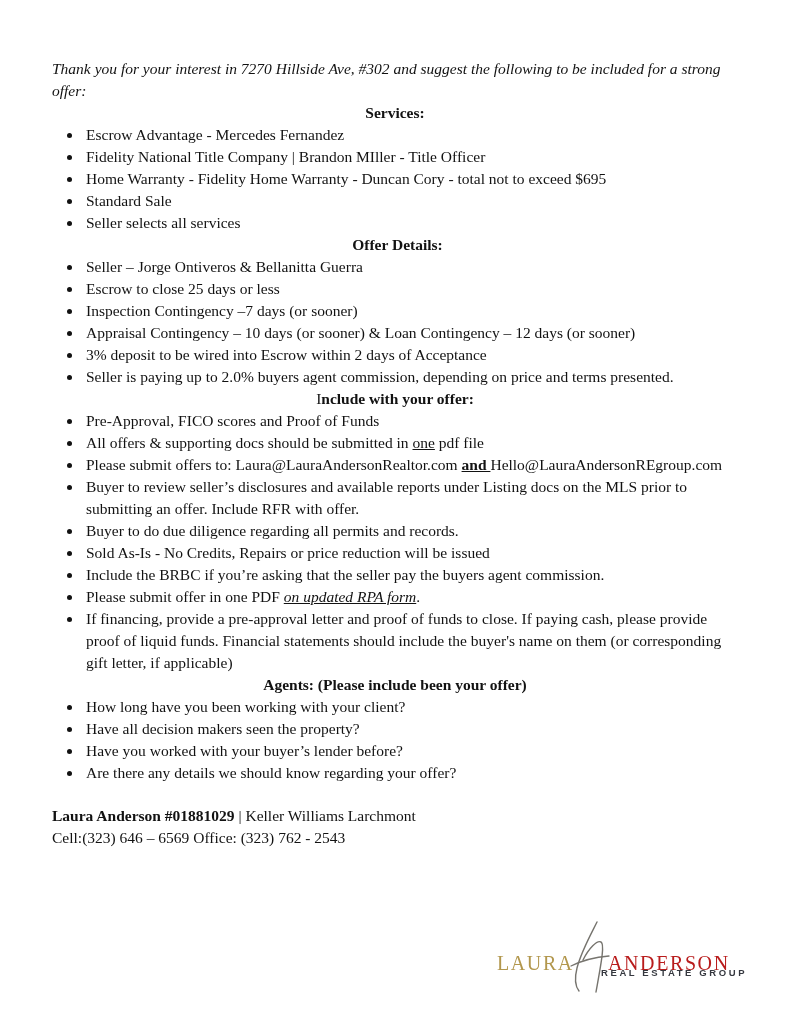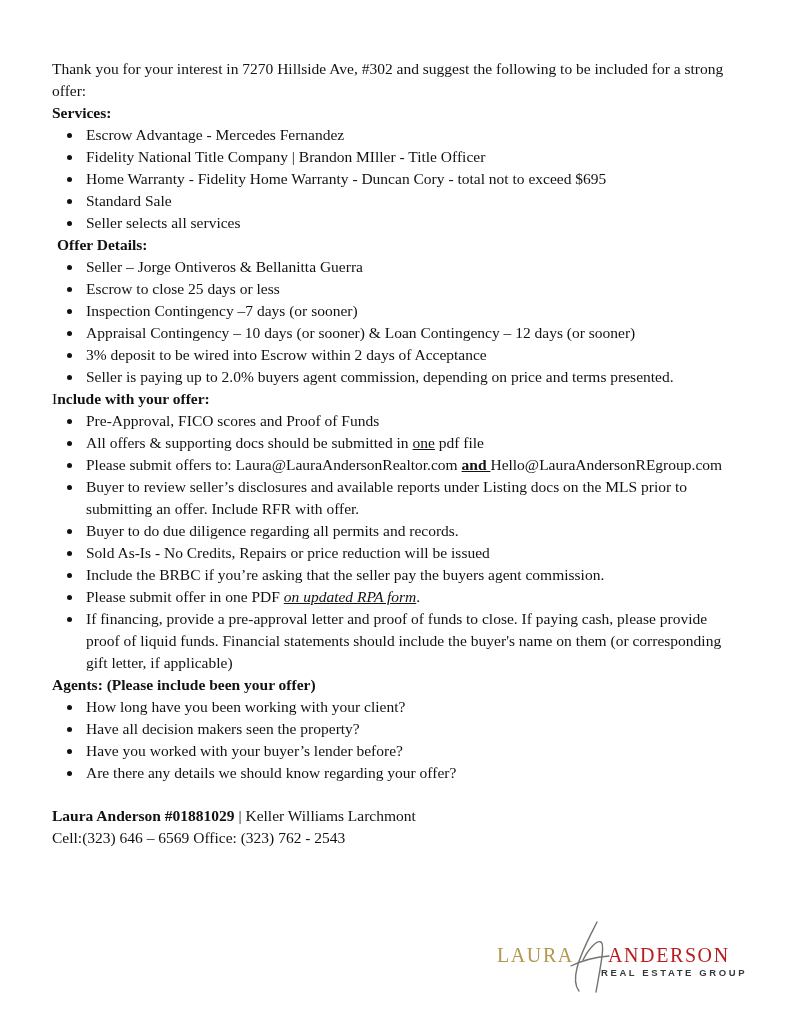--- a/index.html
+++ b/index.html
@@ -7,34 +7,34 @@
     width:791px;height:1024px;position:relative;background:#ffffff;
     font-family:"Liberation Serif",serif;color:#121212;overflow:hidden;
     margin:0 auto;
   }
   .content{position:absolute;left:52px;top:58px;width:686px;}
   .doc-title{
     font-family:"DejaVu Serif",serif;font-weight:400;
     font-size:43px;letter-spacing:2px;line-height:1.15;
     color:#b2974d;margin:0 0 34px 0;
   }
-  .intro{font-size:15.5px;line-height:22px;margin:0;}
-  .sec-heading{font-size:15.5px;line-height:22px;}
+  .intro{font-size:15.5px;line-height:22px;margin:0;font-style:italic;}
+  .sec-heading{font-size:15.5px;line-height:22px;text-align:center;}
   .sec-heading.indent{padding-left:5px;}
   ul.bullets{
     margin:0;padding:0 0 0 31px;list-style:disc;
     font-size:15.5px;line-height:22px;
   }
   ul.bullets li{padding-left:3px;}
   .footer{margin-top:21px;font-size:15.5px;line-height:22px;}
   .footer p{margin:0;}
   
   .logo{position:absolute;right:42px;bottom:30px;width:252px;height:74px;}
   .logo-word{
-    position:absolute;top:24px;font-size:20px;letter-spacing:1.6px;
+    position:absolute;top:32px;font-size:20px;letter-spacing:1.6px;
     font-family:"Liberation Serif",serif;color:#b2974d;
   }
   .logo-word.w1{left:0;}
   .logo-word.w2{left:111px;}
   .logo-mono{position:absolute;left:70px;top:0;width:44px;height:74px;}
   .logo-tagline{
     position:absolute;left:104px;top:47px;
     font-family:"Liberation Sans",sans-serif;font-weight:bold;
     font-size:9.5px;letter-spacing:2.6px;color:#35383f;white-space:nowrap;
   }

